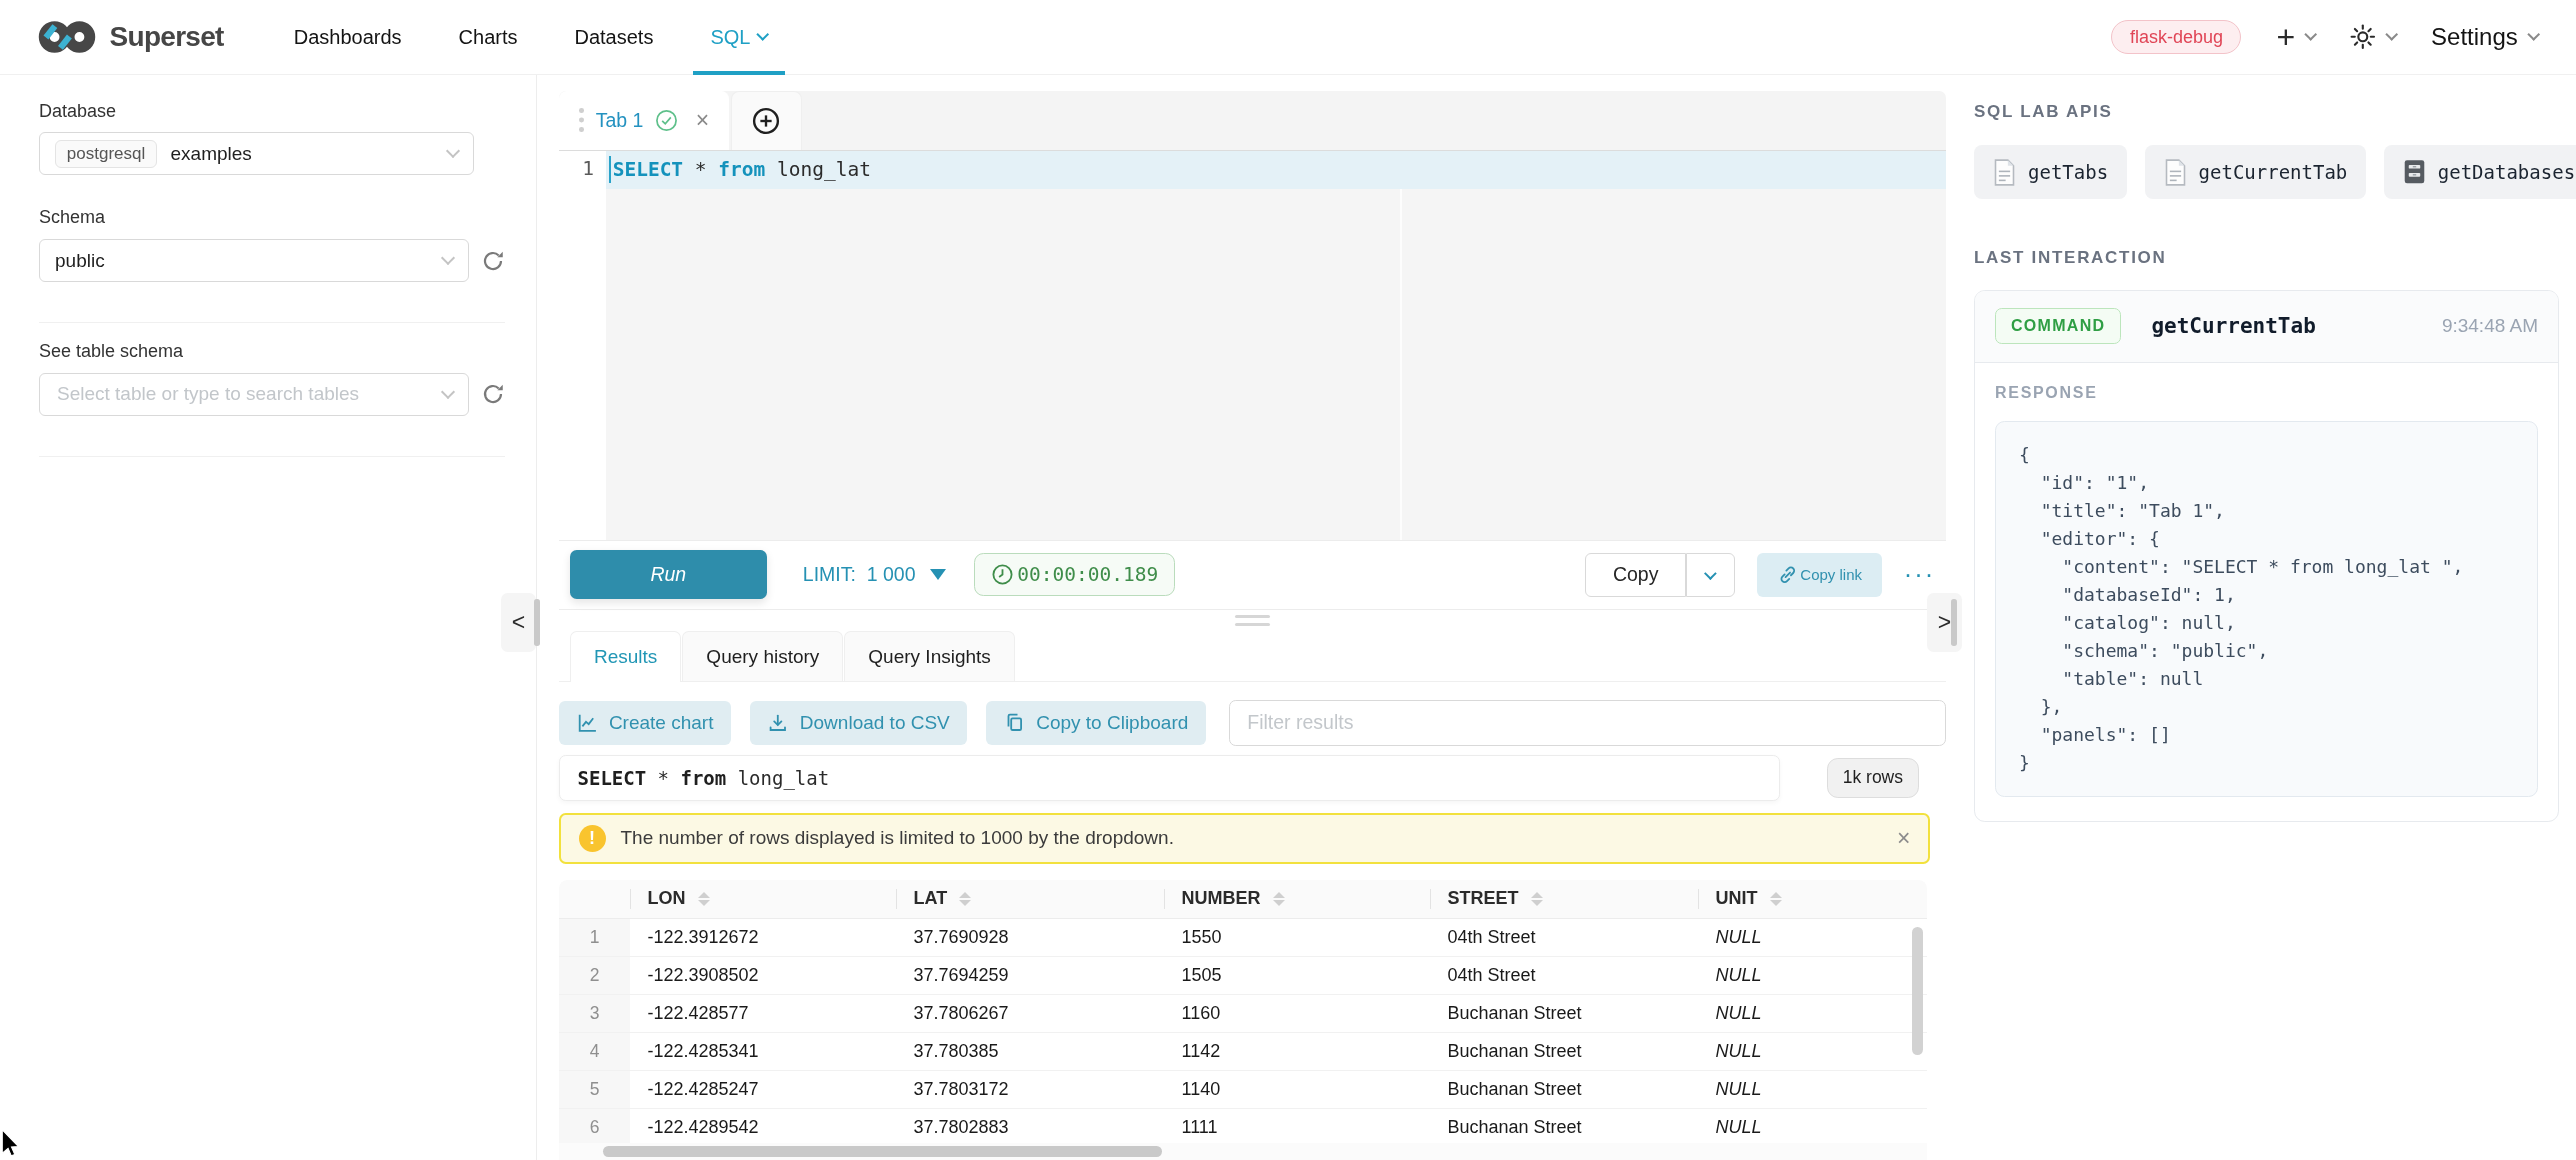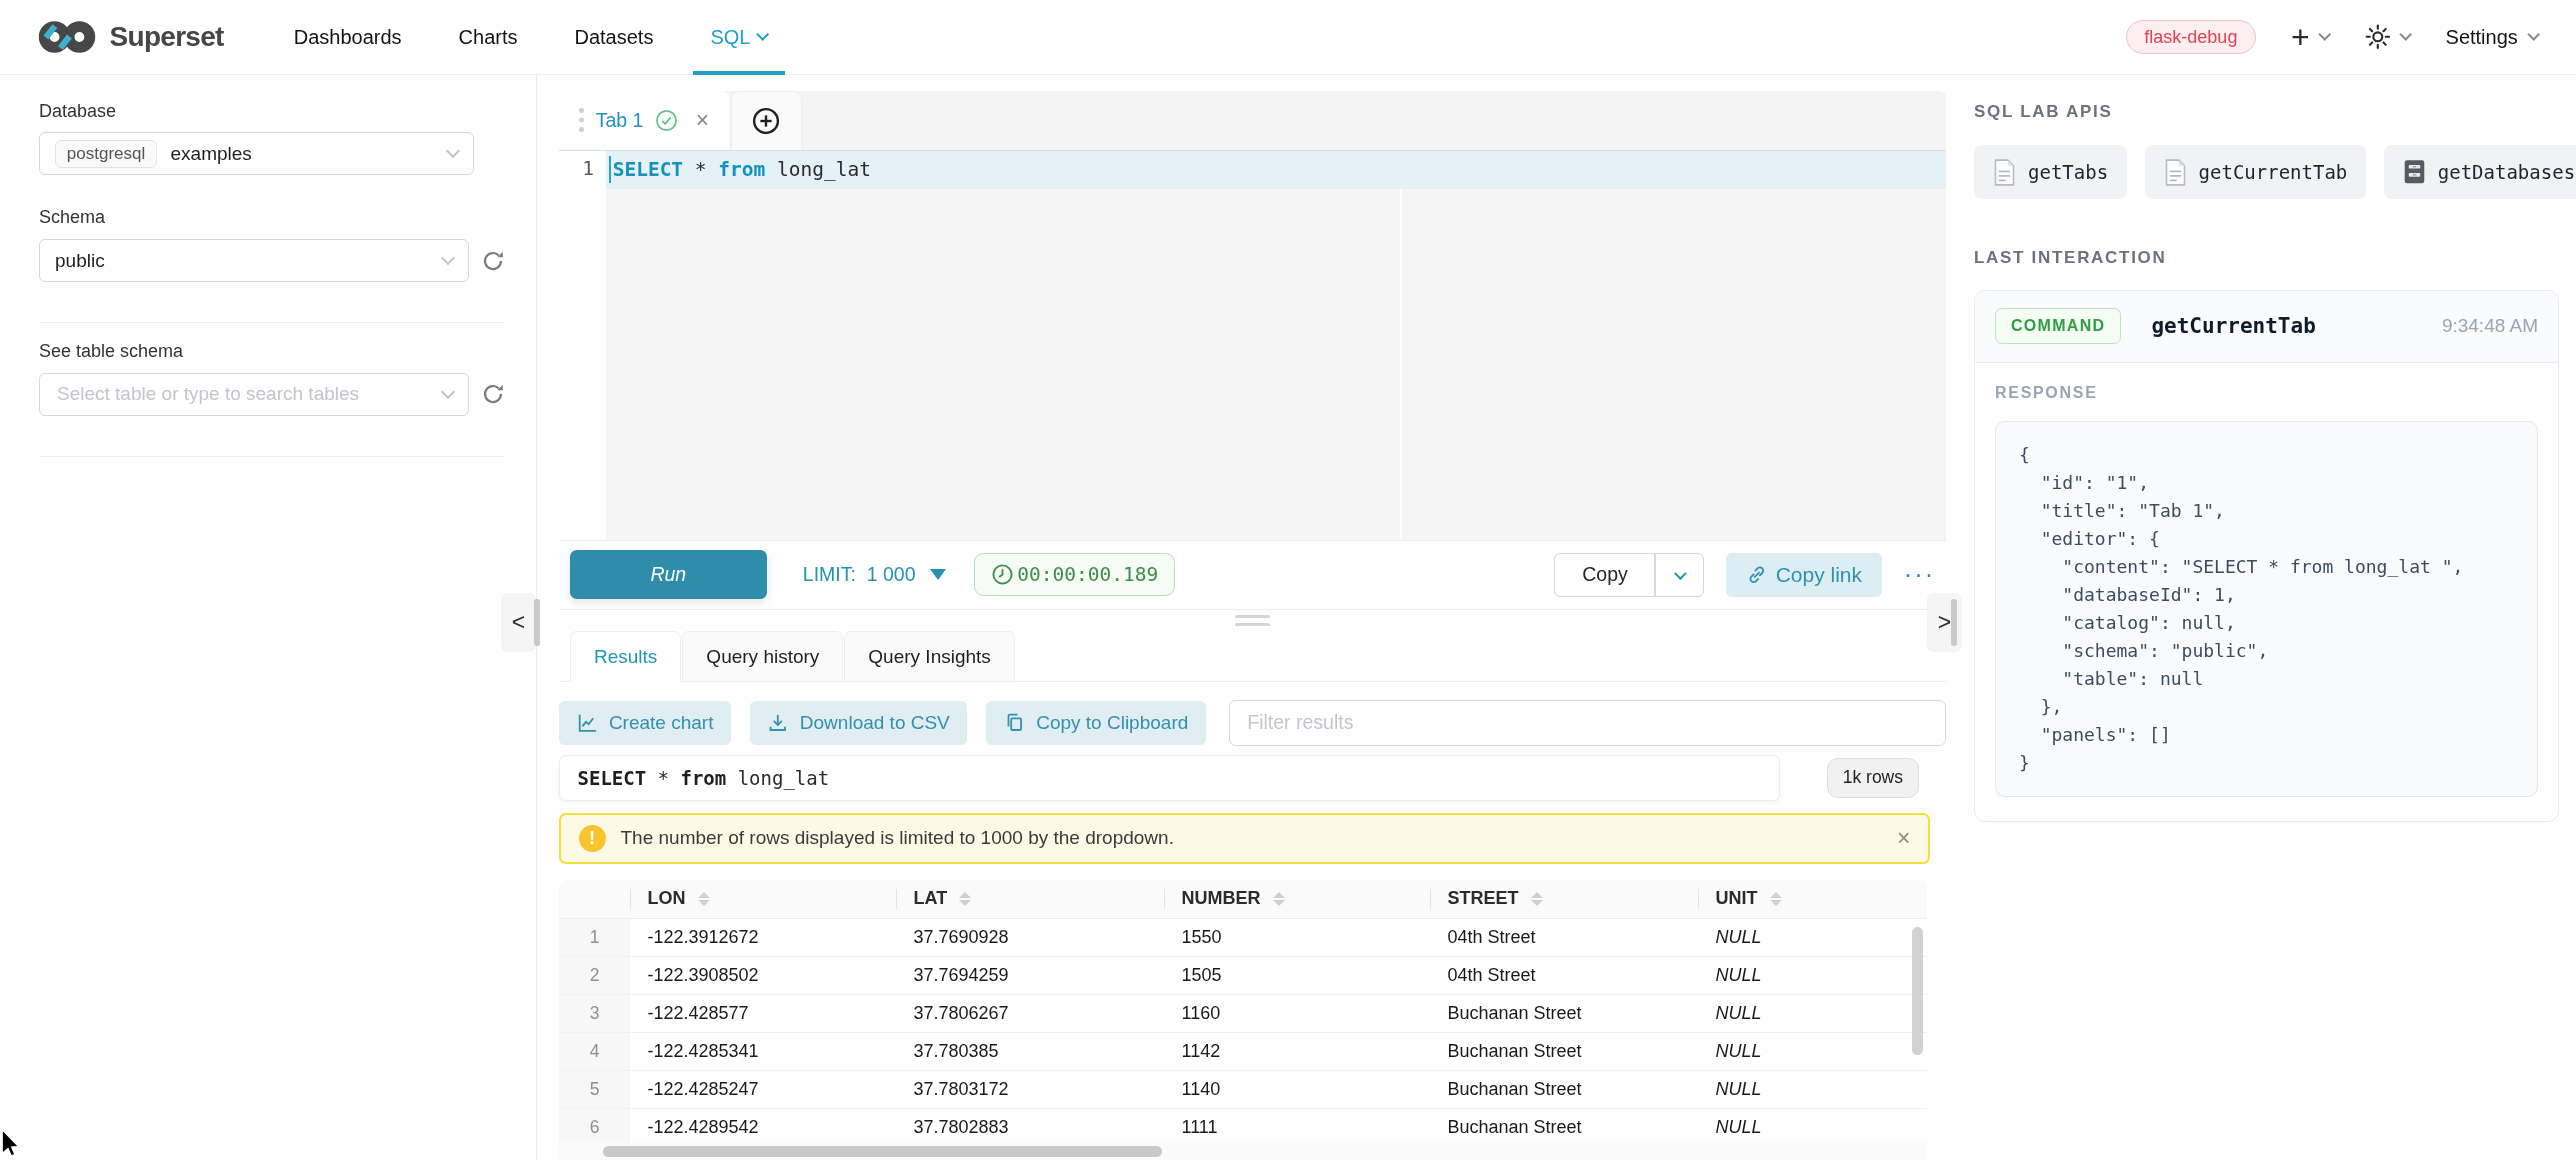--- a/index.html
+++ b/index.html
@@ -16,21 +16,21 @@
   .nav-item.active{color:#1fa0c5;}
   .nav-item.active::after{content:'';position:absolute;left:-17.5px;right:-17.5px;bottom:0;height:4px;background:#1fa0c5;}
   .chev{width:9.4px;height:9.4px;border-right:2px solid #8a8a8a;border-bottom:2px solid #8a8a8a;
         transform:rotate(45deg);margin-top:-5.4px;}
   .chev.teal{border-color:#1fa0c5;}
   .topbar-right{margin-left:auto;display:flex;align-items:center;gap:35px;}
   .env-badge{border:1.3px solid #f3c3c9;background:#fdeef0;color:#e04556;border-radius:673px;
              padding:5.4px 17.5px;font-size:18px;}
   .plus-glyph{font-size:32px;font-weight:300;color:#2b2b2b;line-height:1;}
   .icon-group{display:flex;align-items:center;gap:10.8px;}
-  .settings-label{font-size:20px;color:#141414;}
+  .settings-label{font-size:24px;color:#141414;}
 
   
   .body{display:flex;height:1085px;}
   .sidebar{width:537px;border-right:1.3px solid #ededed;padding:25.6px 31px 0 39px;position:relative;flex:none;}
   .main{width:1417px;flex:none;padding:15.5px 8px 0 22px;display:flex;flex-direction:column;position:relative;}
   .apipanel{flex:1;padding:27px 17.5px 0 20px;position:relative;}
 
   
   .field-label{font-size:18px;color:#333;margin-bottom:10.8px;}
   .select-row{display:flex;align-items:center;gap:12px;}
@@ -91,21 +91,21 @@
          font-family:"DejaVu Sans Mono","Liberation Mono",monospace;font-size:19.5px;}
   .tb-right{margin-left:auto;display:flex;align-items:center;gap:21.6px;}
   .save-split{display:flex;}
   .save-main{width:101px;height:44px;background:#fff;border:1.3px solid #d9d9d9;border-right:0.7px solid #d9d9d9;
              border-radius:6px 0 0 6px;display:flex;align-items:center;justify-content:center;
              font-size:19.5px;color:#262626;cursor:pointer;}
   .save-caret{width:49px;height:44px;background:#fff;border:1.3px solid #d9d9d9;border-left:0.7px solid #d9d9d9;
               border-radius:0 6px 6px 0;display:flex;align-items:center;justify-content:center;cursor:pointer;}
   .save-caret .chev{border-color:#2591b3;width:8.8px;height:8.8px;margin-top:-2.7px;}
   .copy-link{height:44px;background:#dcedf3;border-radius:6px;padding:0 20px;display:flex;align-items:center;
-             gap:8px;color:#3191af;font-size:21px;cursor:pointer;}
+             gap:2px;color:#3191af;font-size:15px;cursor:pointer;}
   .more-btn{color:#2591b3;font-size:25.6px;letter-spacing:2px;cursor:pointer;}
 
   .splitter{height:21.6px;display:flex;flex-direction:column;align-items:center;justify-content:center;gap:4.7px;cursor:row-resize;}
   .splitter i{display:block;width:35px;height:3.4px;background:#d6d6d6;border-radius:2px;}
 
   
   .rtabs{height:51px;display:flex;gap:1px;border-bottom:1.3px solid #efefef;padding-left:11px;}
   .rtab{padding:0 23px;display:flex;align-items:center;font-size:19px;color:#1f1f1f;background:#fafafa;
         border:1.3px solid #efefef;border-bottom:none;border-radius:6.7px 6.7px 0 0;cursor:pointer;position:relative;}
   .rtab.active{background:#fff;color:#2196b5;}

